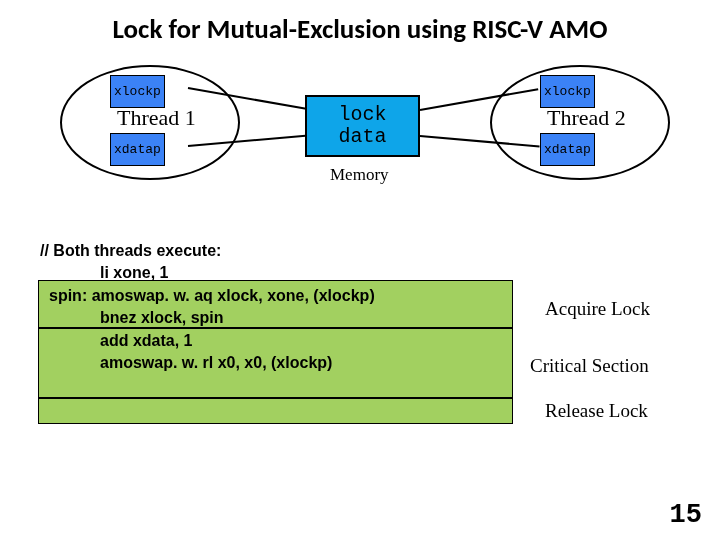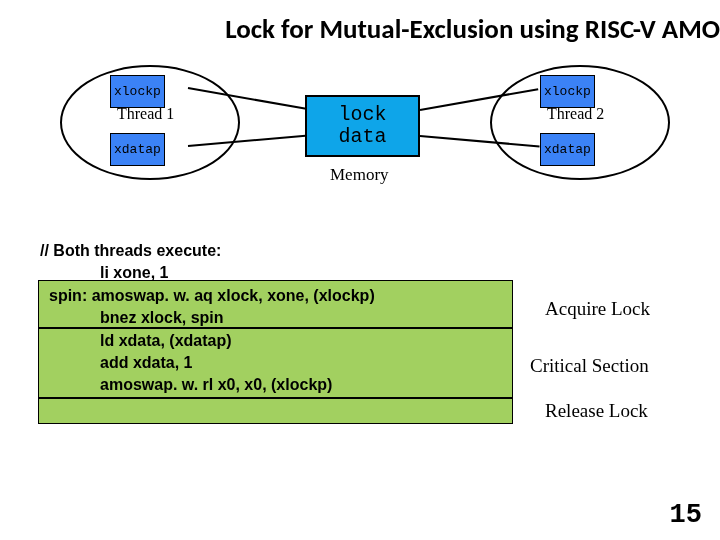--- a/index.html
+++ b/index.html
@@ -9,21 +9,21 @@
     background: #ffffff;
     font-family: Calibri, Arial, sans-serif;
     position: relative;
     overflow: hidden;
   }
   .title {
     position: absolute;
     top: 12px;
     left: 0;
     width: 100%;
-    text-align: right;
+    text-align: center;
     font-size: 27px;
     font-weight: 700;
     color: #000;
   }
   
   .diagram { position: absolute; top: 65px; left: 0; width: 720px; height: 160px; }
   .ellipse {
     position: absolute;
     border: 2px solid #000;
     border-radius: 50%;
@@ -44,21 +44,21 @@
     position: absolute;
     font-family: "Courier New", monospace;
     font-size: 13px;
     border: 1px solid #000;
     padding: 8px 3px;
     background: #3b82f6;
   }
   .thread-label {
     position: absolute;
     font-family: "Times New Roman", serif;
-    font-size: 16px;
+    font-size: 22px;
   }
   .mem-label {
     position: absolute;
     font-family: "Times New Roman", serif;
     font-size: 17px;
   }
   
   .hline { position: absolute; height: 2px; background: #000; }
 
   
@@ -125,21 +125,20 @@
 <div class="code-area">
 
   <div class="hl" style="left:-2px; top:40px;  width:475px; height:48px;"></div>
   <div class="hl" style="left:-2px; top:88px;  width:475px; height:70px;"></div>
   <div class="hl" style="left:-2px; top:158px; width:475px; height:26px;"></div>
 
   <div class="code-line bold">// Both threads execute:</div>
   <div class="code-line bold ind1">li xone, 1</div>
   <div class="code-line bold" style="padding-left:9px;">spin: amoswap. w. aq xlock, xone, (xlockp)</div>
   <div class="code-line bold ind1">bnez xlock, spin</div>
-  <div class="code-line bold ind1">ld xdata, (xdatap)</div>
   <div class="code-line bold ind1">add xdata, 1</div>
   <div class="code-line bold ind1">amoswap. w. rl x0, x0, (xlockp)</div>
 
   <div class="right-label" style="left:505px; top:58px;">Acquire Lock</div>
   <div class="right-label" style="left:490px; top:115px;">Critical Section</div>
   <div class="right-label" style="left:505px; top:160px;">Release Lock</div>
 </div>
 
 <div class="page-num">15</div>
 

